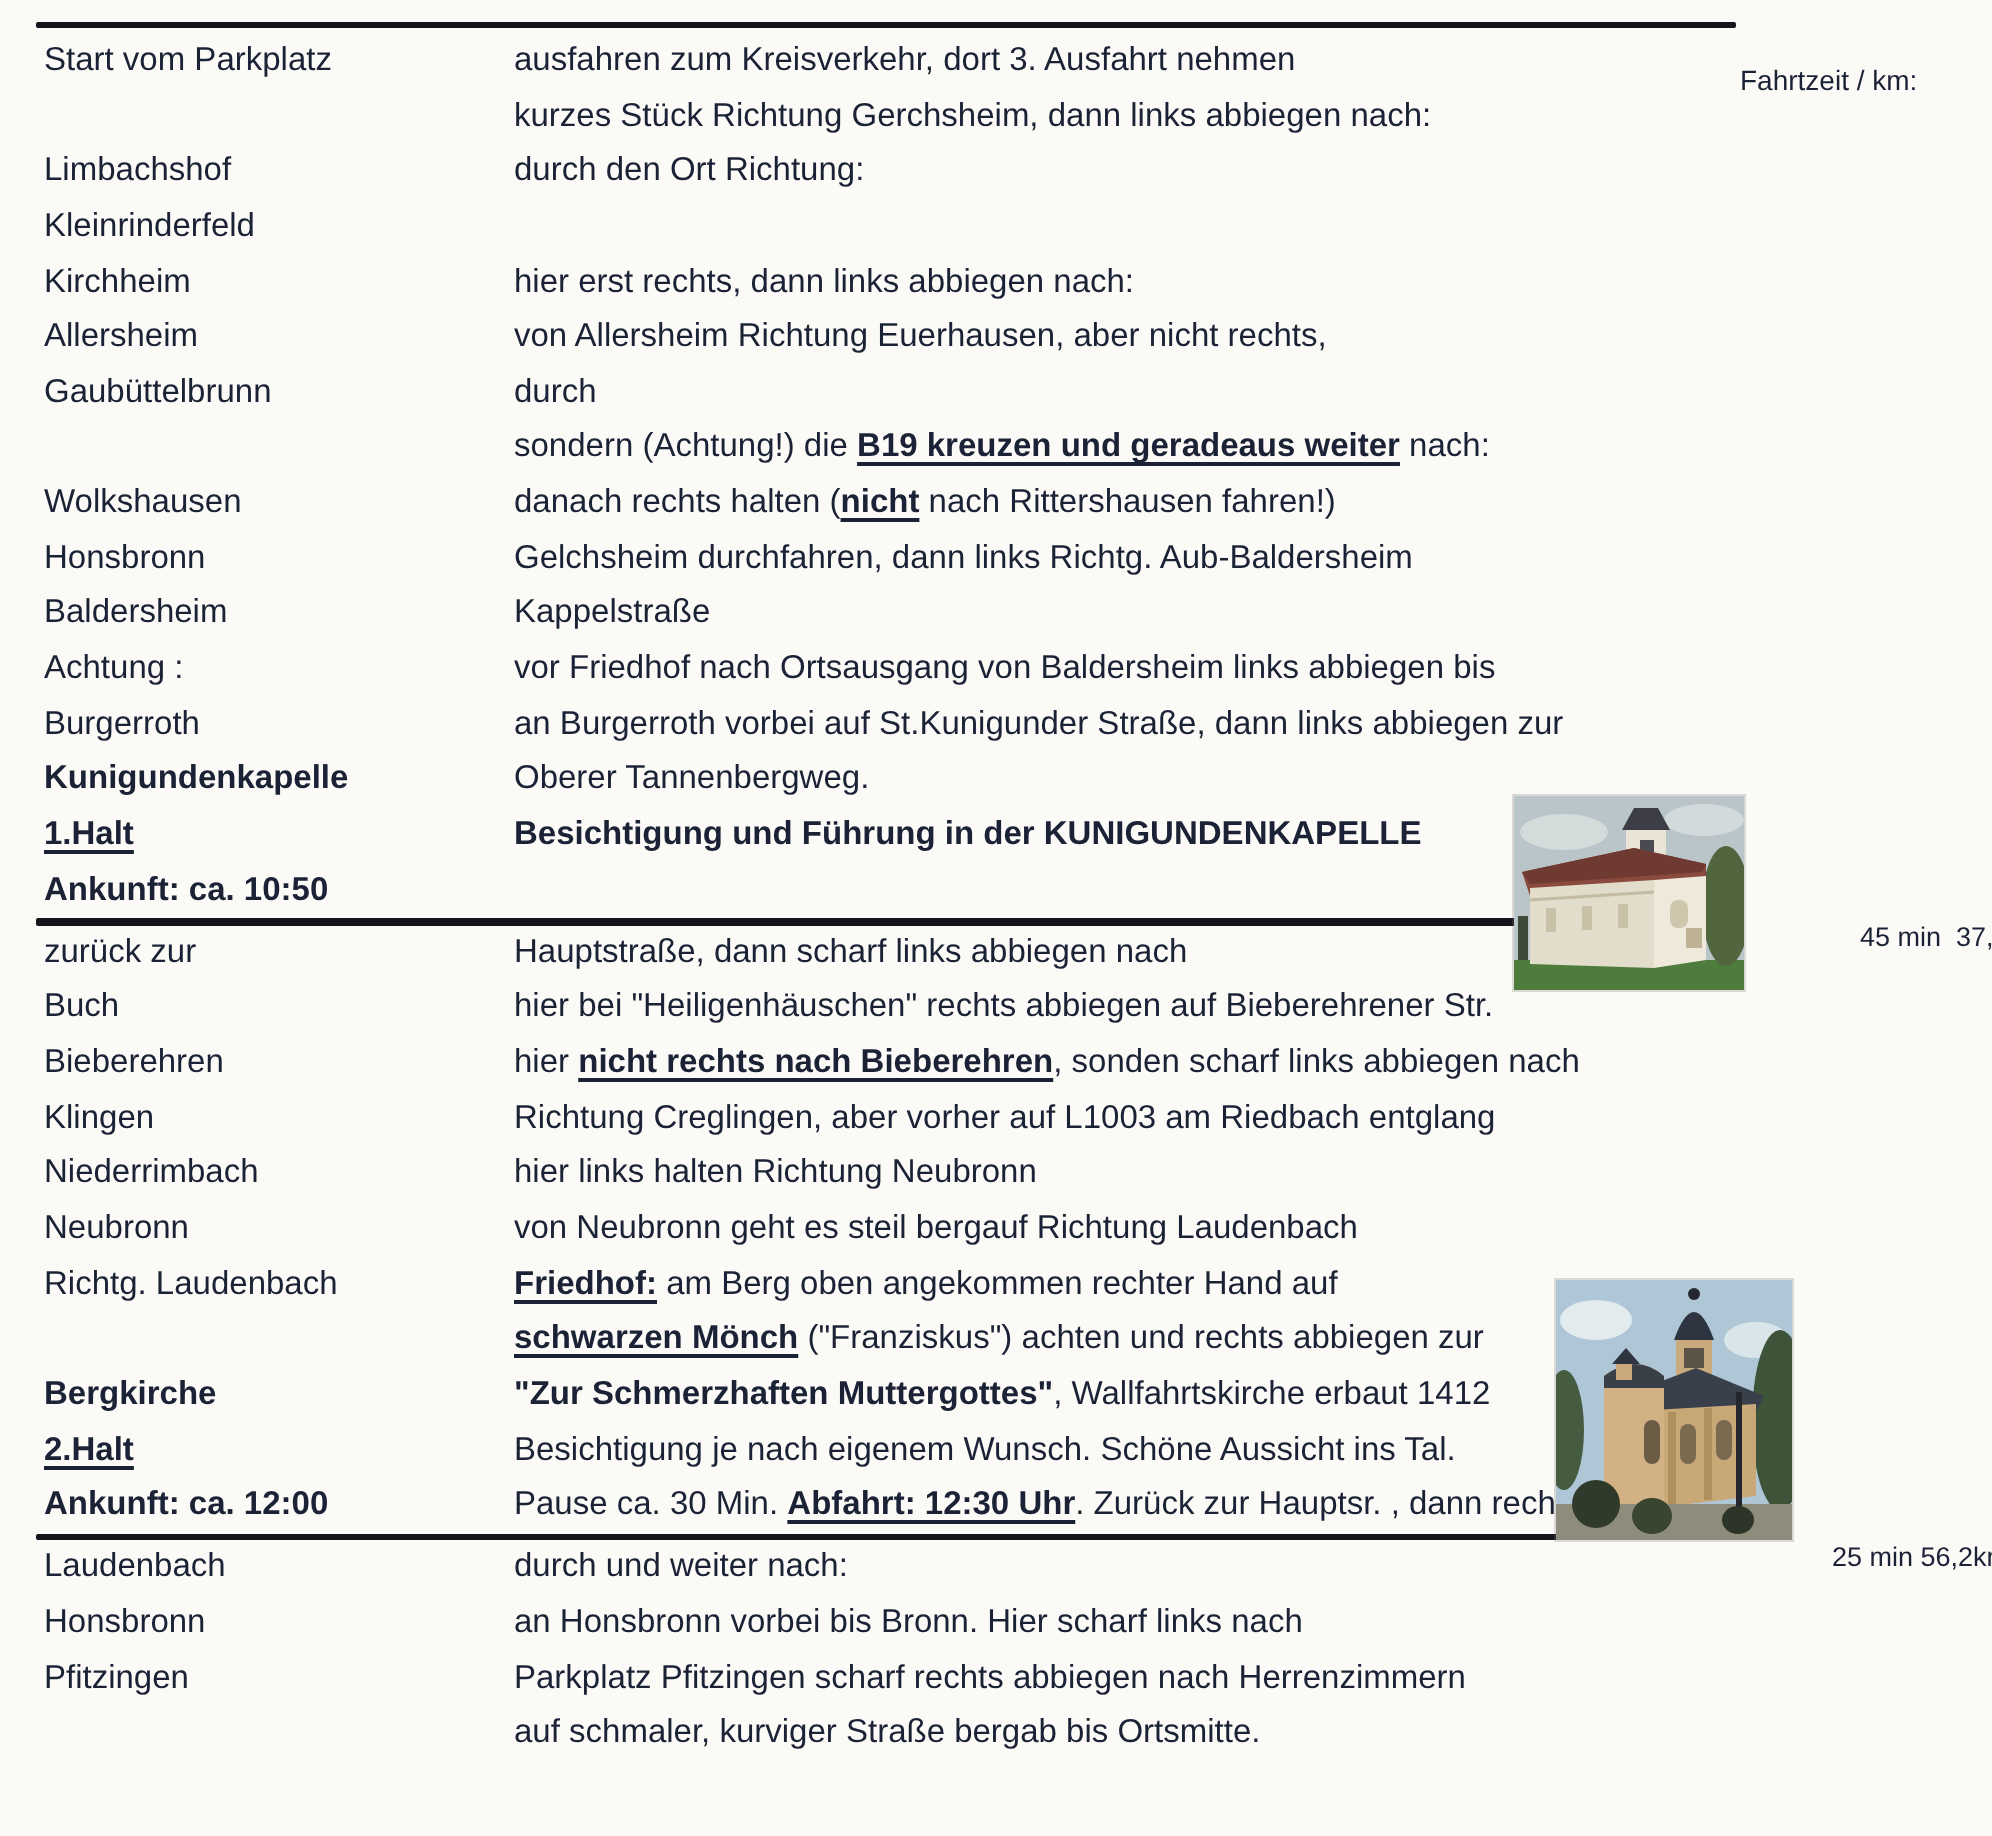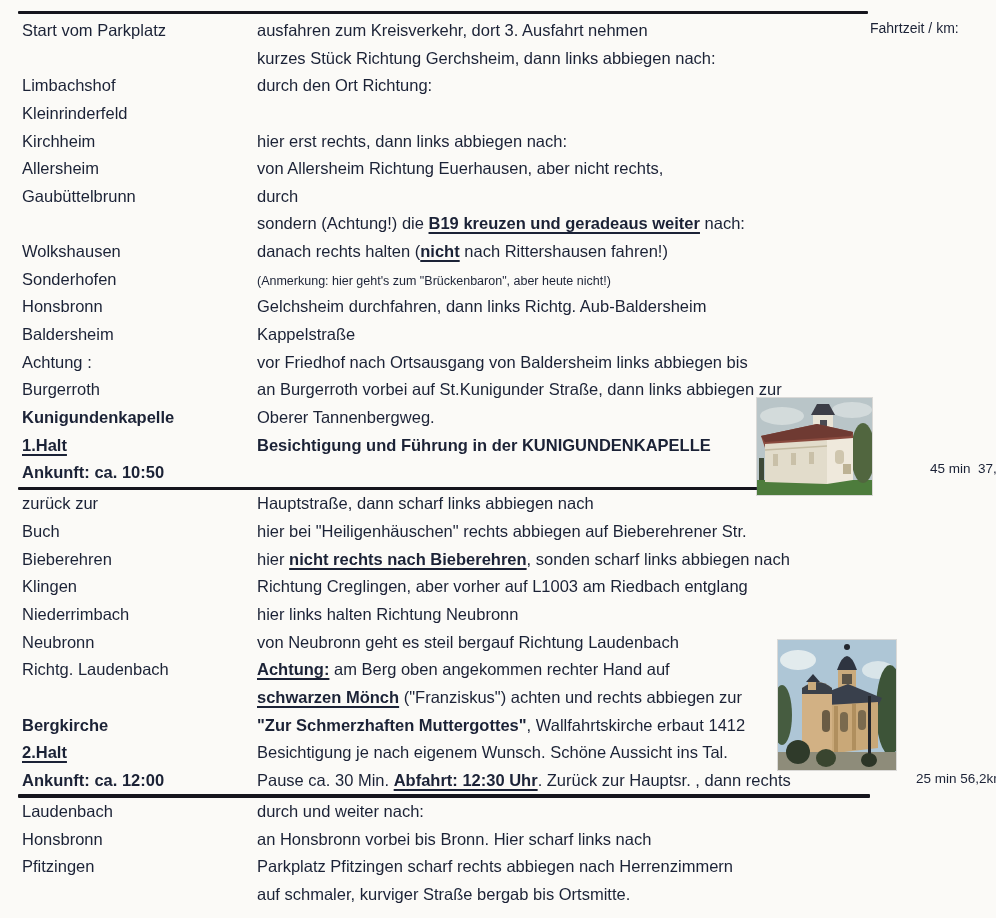--- a/index.html
+++ b/index.html
@@ -19,21 +19,21 @@
   .row{display:flex;height:27.65px;line-height:27.65px;font-size:16.5px;}
   .cl{flex:none;width:215px;padding-left:22px;white-space:nowrap;}
   .cr{flex:1;white-space:nowrap;margin-left:20px;}
   .b{font-weight:bold;}
   .u{text-decoration:underline;text-underline-offset:3px;text-decoration-thickness:1.5px;font-weight:bold;}
   .sm{font-size:12.5px;}
   .divider{
     margin-left:18px;width:852px;height:3.5px;background:#15151d;border-radius:1px;
   }
   .fahrtzeit{
-    position:absolute;left:870px;top:20px;font-size:14px;white-space:pre;
+    position:absolute;left:870px;top:32px;font-size:14px;white-space:pre;
   }
   .ann{position:absolute;font-size:13.5px;white-space:pre;}
   .ann1{left:930px;top:461px;}
   .ann2{left:916px;top:771px;}
   .photo{position:absolute;overflow:hidden;box-shadow:0 0 0 1px rgba(120,120,120,.25);}
   .photo1{left:757px;top:398px;width:115px;height:97px;}
   .photo2{left:778px;top:640px;width:118px;height:130px;}
   .photo svg{display:block;}
 </style>
 </head>
@@ -77,24 +77,20 @@
         </div>
         <div class="row">
           <div class="cl"></div>
           <div class="cr"><span>sondern (Achtung!) die </span><span class="u">B19 kreuzen und geradeaus weiter</span><span> nach:</span></div>
         </div>
         <div class="row">
           <div class="cl"><span>Wolkshausen</span></div>
           <div class="cr"><span>danach rechts halten (</span><span class="u">nicht</span><span> nach Rittershausen fahren!)</span></div>
         </div>
         <div class="row">
-          <div class="cl"><span>Sonderhofen</span></div>
-          <div class="cr"><span class="sm">(Anmerkung: hier geht's zum "Brückenbaron", aber heute nicht!)</span></div>
-        </div>
-        <div class="row">
           <div class="cl"><span>Honsbronn</span></div>
           <div class="cr"><span>Gelchsheim durchfahren, dann links Richtg. Aub-Baldersheim</span></div>
         </div>
         <div class="row">
           <div class="cl"><span>Baldersheim</span></div>
           <div class="cr"><span>Kappelstraße</span></div>
         </div>
         <div class="row">
           <div class="cl"><span>Achtung :</span></div>
           <div class="cr"><span>vor Friedhof nach Ortsausgang von Baldersheim links abbiegen bis</span></div>
@@ -136,21 +132,21 @@
         <div class="row">
           <div class="cl"><span>Niederrimbach</span></div>
           <div class="cr"><span>hier links halten Richtung Neubronn</span></div>
         </div>
         <div class="row">
           <div class="cl"><span>Neubronn</span></div>
           <div class="cr"><span>von Neubronn geht es steil bergauf Richtung Laudenbach</span></div>
         </div>
         <div class="row">
           <div class="cl"><span>Richtg. Laudenbach</span></div>
-          <div class="cr"><span class="u">Achtung:</span><span> am Berg oben angekommen rechter Hand auf</span></div>
+          <div class="cr"><span class="u">Friedhof:</span><span> am Berg oben angekommen rechter Hand auf</span></div>
         </div>
         <div class="row">
           <div class="cl"></div>
           <div class="cr"><span class="u">schwarzen Mönch</span><span> ("Franziskus") achten und rechts abbiegen zur</span></div>
         </div>
         <div class="row">
           <div class="cl"><span class="b">Bergkirche</span></div>
           <div class="cr"><span class="b">"Zur Schmerzhaften Muttergottes"</span><span>, Wallfahrtskirche erbaut 1412</span></div>
         </div>
         <div class="row">

